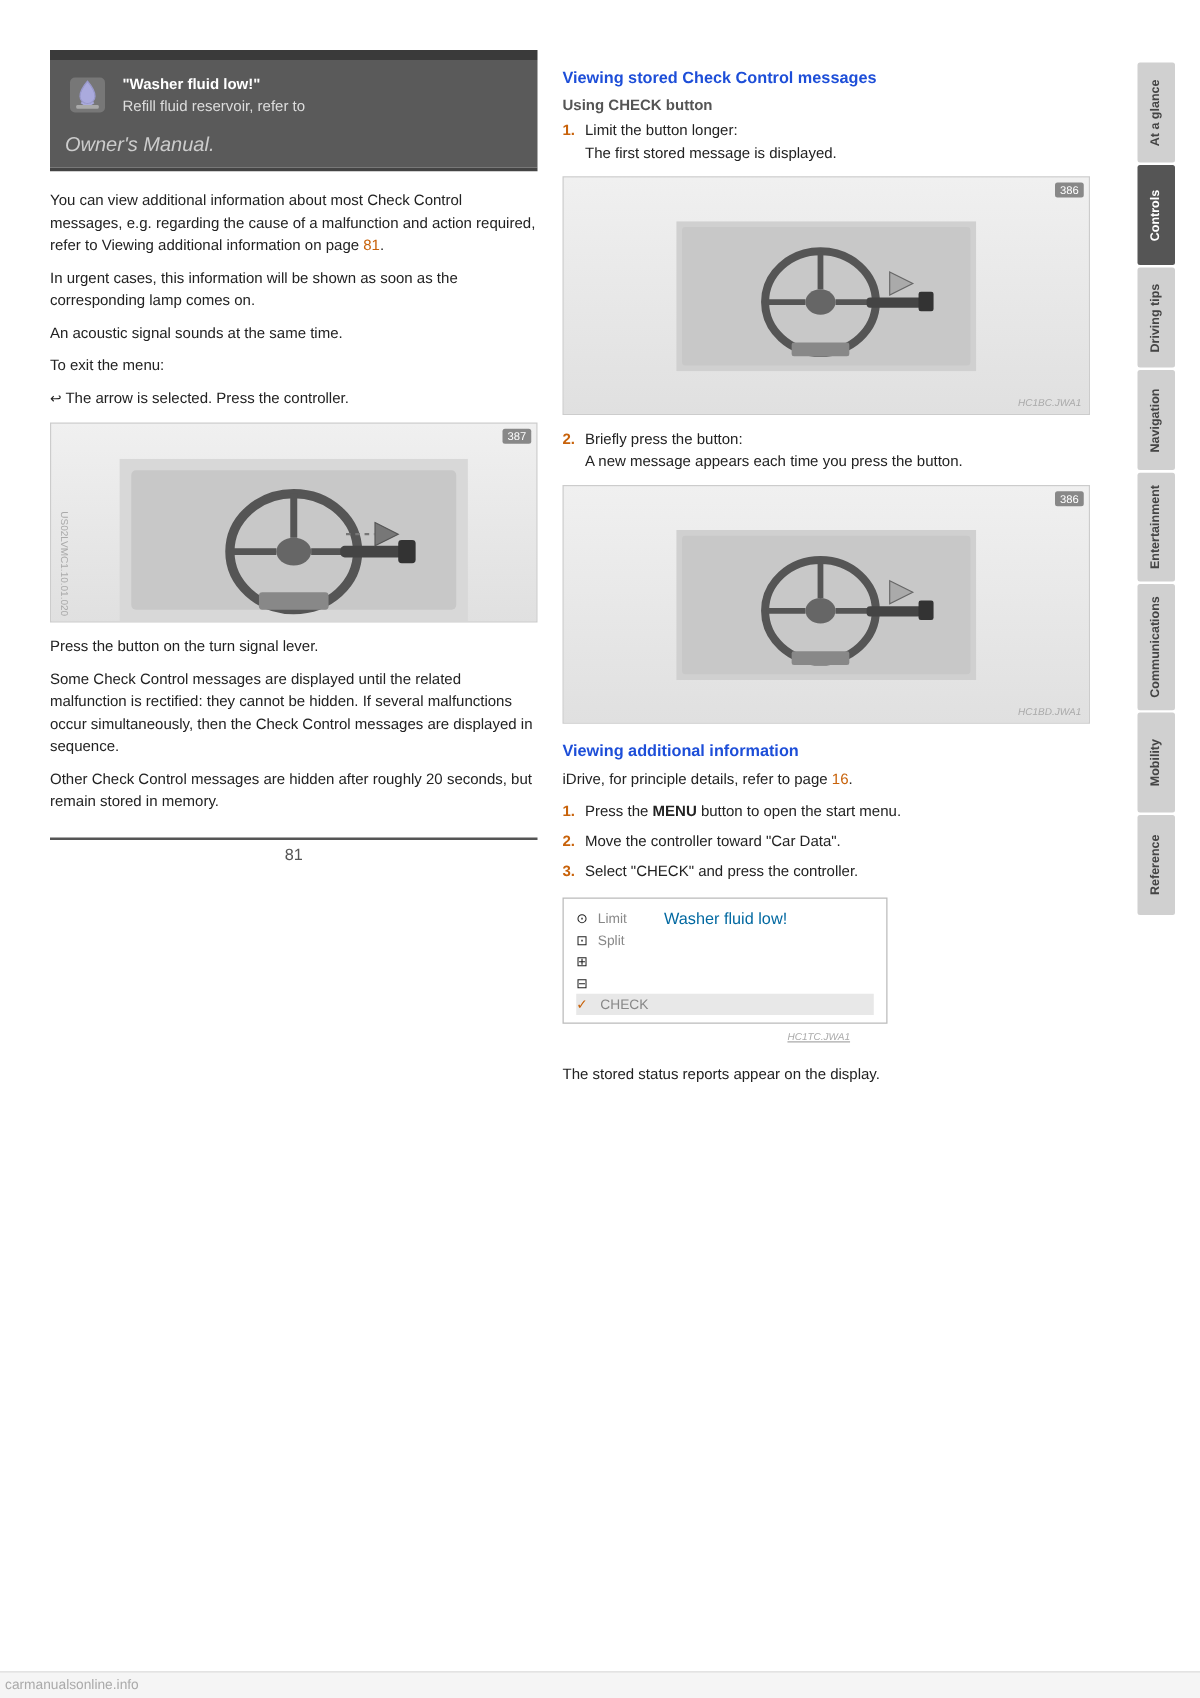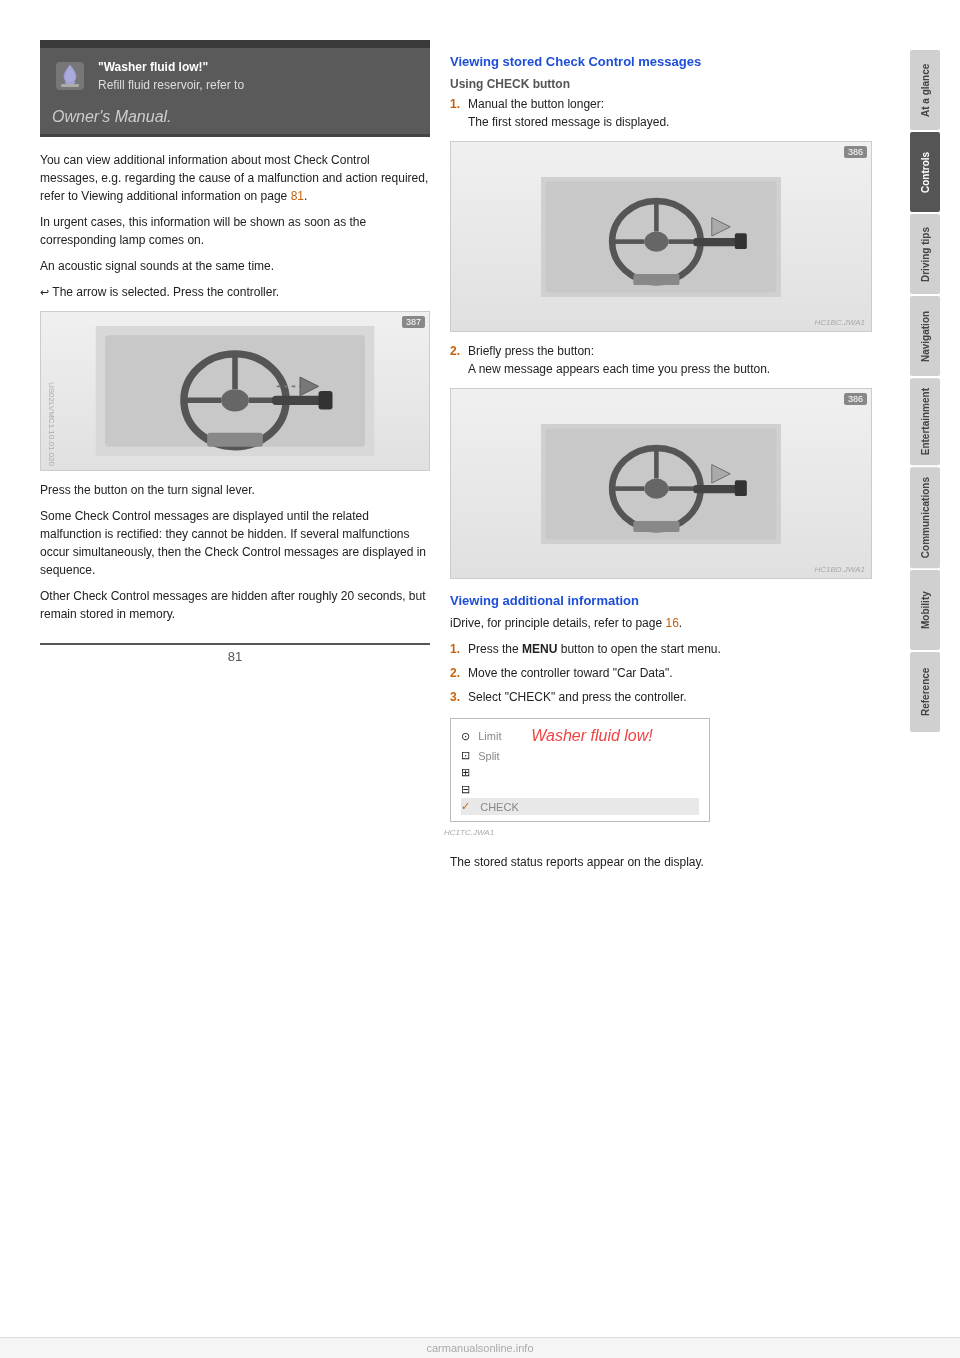--- a/index.html
+++ b/index.html
@@ -64,21 +64,21 @@
       color: #fff;
     }
 
     
     .car-image {
       background: #e0e0e0;
       border: 1px solid #ccc;
       width: 100%;
       height: 160px;
       display: flex;
-      align-items: center;
+      align-items: flex-end;
       justify-content: center;
       margin: 10px 0;
       position: relative;
       overflow: hidden;
     }
 
     .car-image-right {
       background: #e8e8e8;
       border: 1px solid #ccc;
       width: 100%;
@@ -173,23 +173,22 @@
       background: #e8e8e8;
     }
 
     .check-label {
       color: #888;
       font-size: 11px;
       min-width: 45px;
     }
 
     .check-value {
-      font-size: 16px;
-      color: #ef4444;
-      font-style: italic;
+      font-size: 13px;
+      color: #0369a1;
     }
 
     .check-icon {
       font-size: 11px;
     }
 
     .check-selected-icon {
       color: #c8620a;
       font-size: 11px;
       margin-right: 2px;
@@ -317,20 +316,23 @@
 
     <p class="body-text">
       <span>You can view additional information about most Check Control messages, e.g. regarding the cause of a malfunction and action required, refer to Viewing additional information on page</span>
       <span class="link">81</span><span>.</span>
     </p>
 
     <p class="body-text">In urgent cases, this information will be shown as soon as the corresponding lamp comes on.</p>
     <p class="body-text">An acoustic signal sounds at the same time.</p>
 
     <p class="body-text">
+      <span>To exit the menu:</span>
+    </p>
+    <p class="body-text">
       <span class="arrow-icon">↩</span>
       <span>The arrow is selected. Press the controller.</span>
     </p>
 
 
     <div class="car-image car-bg">
       <span class="img-badge">387</span>
       <svg viewBox="0 0 300 140" width="280" height="130" xmlns="http://www.w3.org/2000/svg">
 
         <rect x="0" y="0" width="300" height="140" fill="#d8d8d8"></rect>
@@ -367,21 +369,21 @@
     <div class="section-heading">
       <span>Viewing stored Check Control messages</span>
     </div>
 
     <div class="sub-heading">Using CHECK button</div>
 
     <ul class="numbered-list">
       <li>
         <span class="list-num">1.</span>
         <span>
-          <span>Manual the button longer:</span><br>
+          <span>Limit the button longer:</span><br>
           <span>The first stored message is displayed.</span>
         </span>
       </li>
     </ul>
 
     <div class="car-image-right car-bg">
       <span class="img-badge">386</span>
       <svg viewBox="0 0 260 130" width="240" height="120" xmlns="http://www.w3.org/2000/svg">
         <rect x="0" y="0" width="260" height="130" fill="#d0d0d0"></rect>
         <rect x="5" y="5" width="250" height="120" fill="#c8c8c8" rx="3"></rect>
@@ -469,35 +471,35 @@
           <span class="check-icon">⊞</span>
         </div>
         <div class="check-display-row">
           <span class="check-icon">⊟</span>
         </div>
         <div class="check-display-row selected">
           <span class="check-selected-icon">✓</span>
           <span class="check-label">CHECK</span>
         </div>
       </div>
-      <span class="watermark" style="position:relative;display:block;text-align:left;font-size:8px;color:#aaa;font-style:italic;">HC1TC.JWA1</span>
+      <span class="watermark" style="position:relative;display:block;text-align:center;font-size:8px;color:#aaa;font-style:italic;text-decoration:underline;">HC1TC.JWA1</span>
     </div>
 
     <p class="body-text">The stored status reports appear on the display.</p>
 
   </div>
 
   <div class="sidebar-tabs">
     <div class="sidebar-tab">At a glance</div>
     <div class="sidebar-tab active">Controls</div>
     <div class="sidebar-tab">Driving tips</div>
     <div class="sidebar-tab">Navigation</div>
     <div class="sidebar-tab">Entertainment</div>
     <div class="sidebar-tab">Communications</div>
     <div class="sidebar-tab">Mobility</div>
     <div class="sidebar-tab">Reference</div>
   </div>
 
 </div>
 
-<div style="position:fixed;bottom:0;left:0;width:100%;text-align:center;background:#f5f5f5;padding:4px;font-size:11px;color:#aaa;border-top:1px solid #ddd;">
+<div style="position:fixed;bottom:0;left:0;width:100%;background:#f5f5f5;padding:4px;font-size:11px;color:#aaa;border-top:1px solid #ddd;">
   <span>carmanualsonline.info</span>
 </div>
 
 </body></html>

